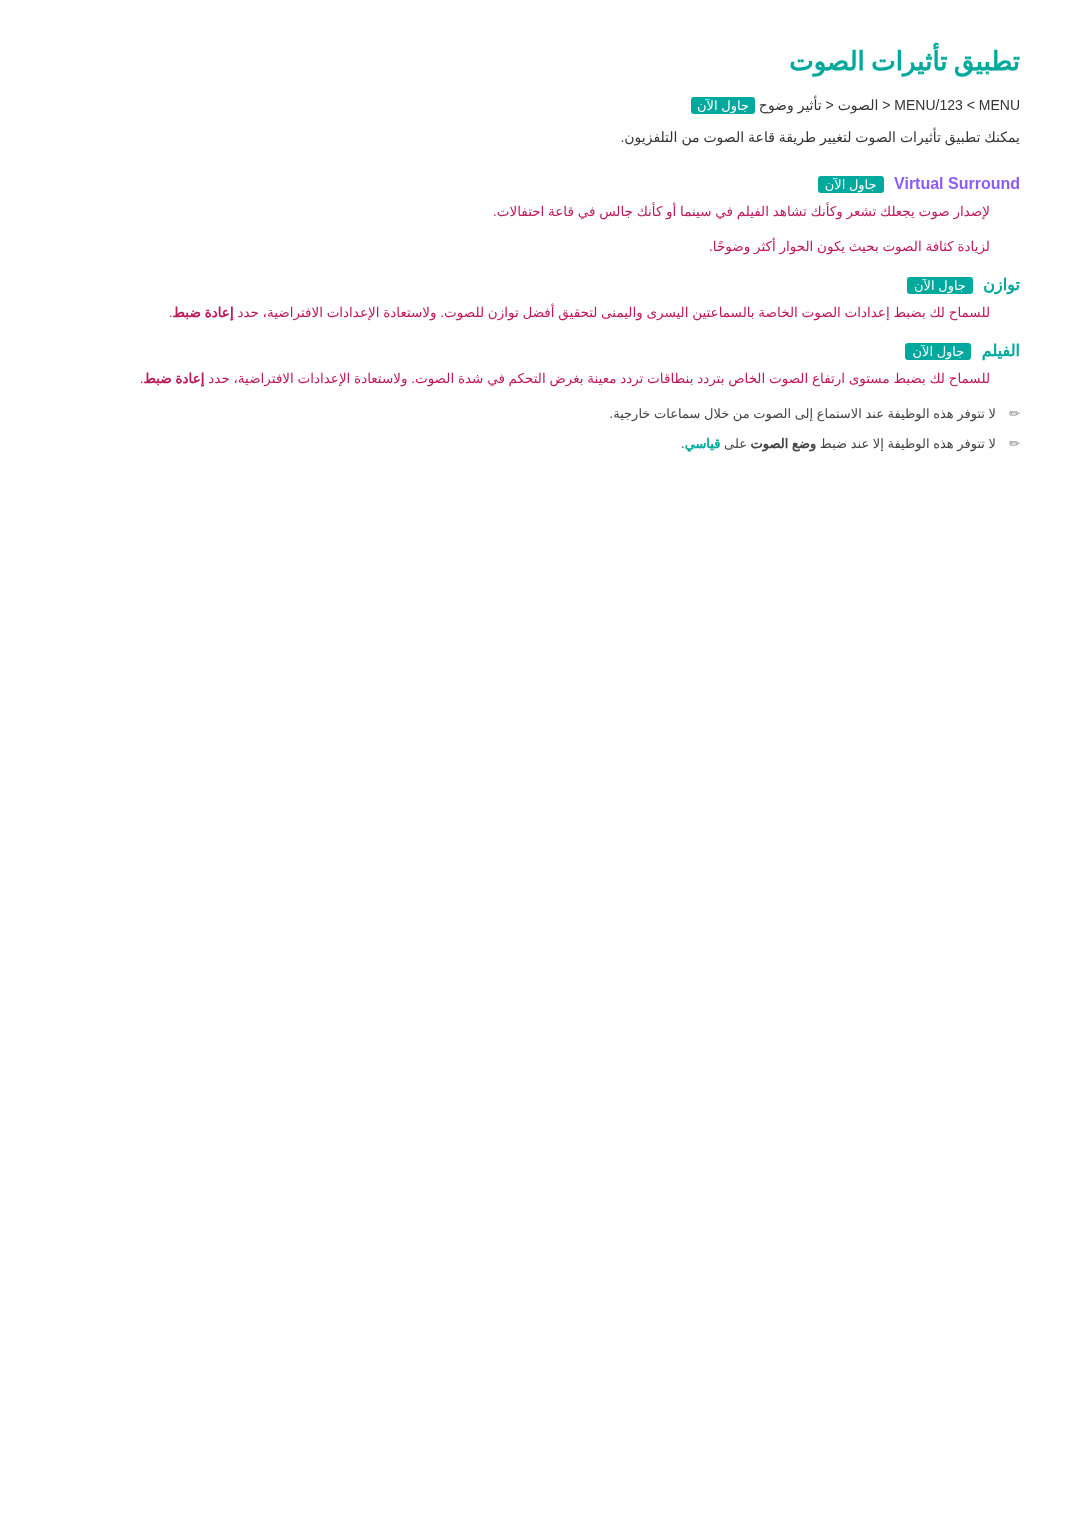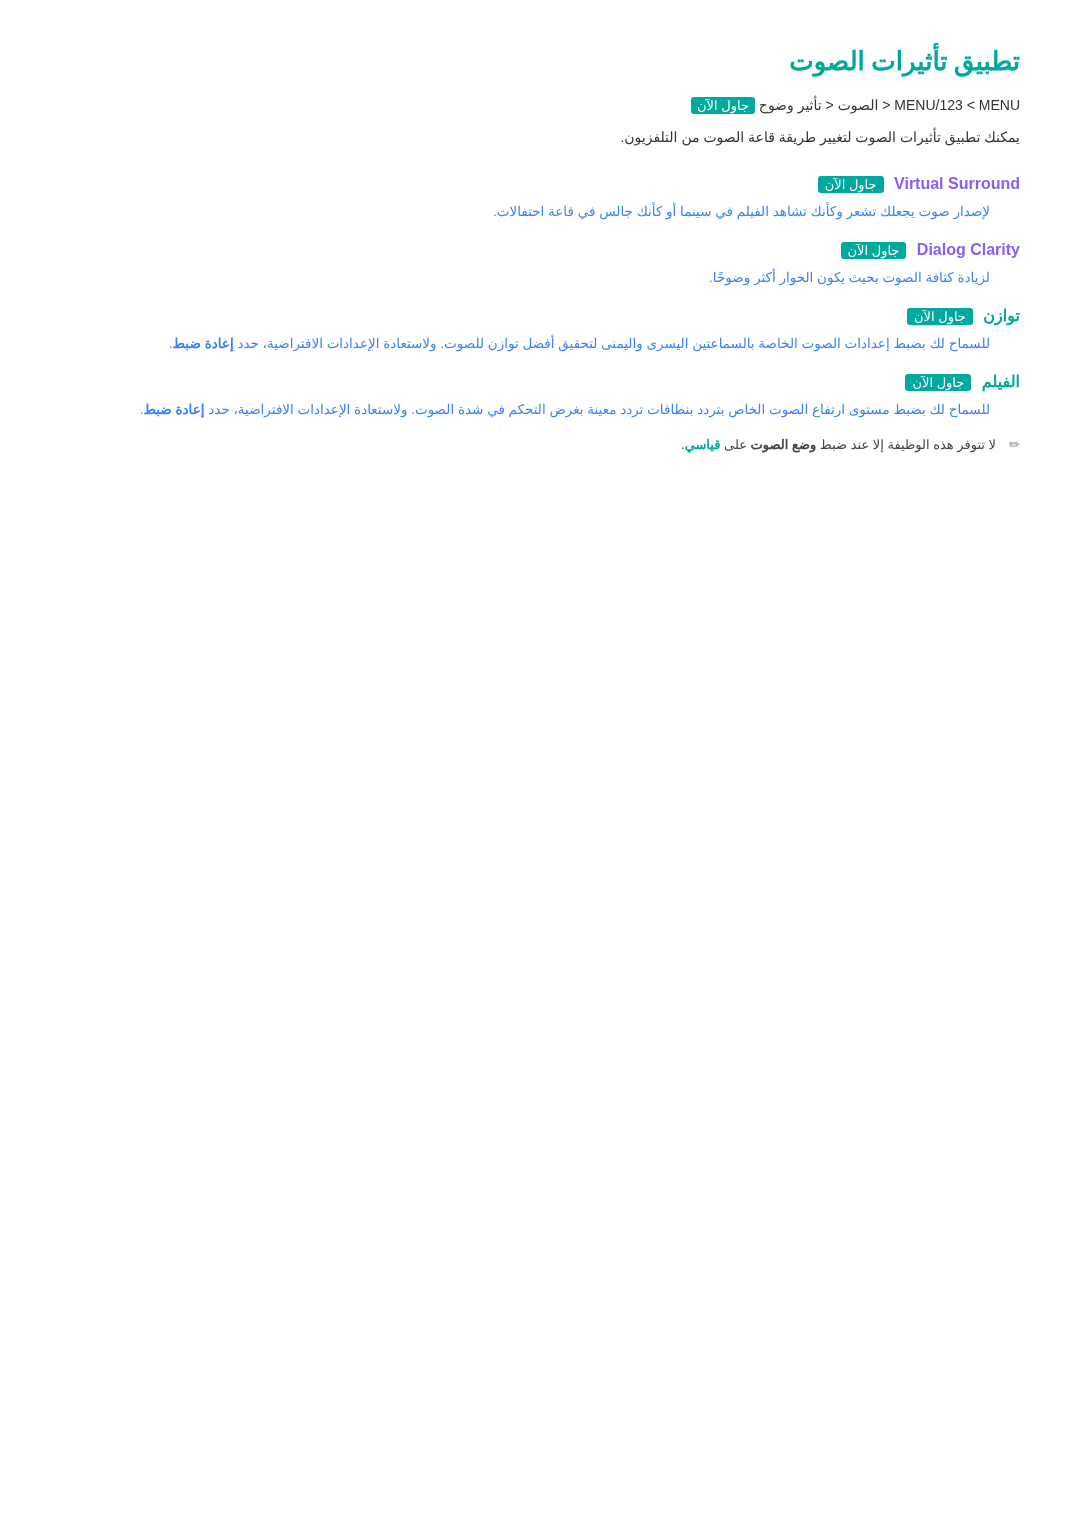--- a/index.html
+++ b/index.html
@@ -77,21 +77,21 @@
       margin-right: 6px;
     }
 
     .section-item-title .teal-text {
       color: #00a99d;
       font-weight: bold;
     }
 
     .section-desc {
       font-size: 13.5px;
-      color: #3b82f6;
+      color: #be185d;
       margin-bottom: 4px;
       margin-right: 30px;
     }
 
     .note-list {
       list-style: none;
       padding: 0;
       margin-top: 10px;
     }
 
@@ -139,24 +139,20 @@
 
   <li>
     <div class="section-item-title">
       <span class="item-label">Virtual Surround</span>
       <span class="badge">جاول الآن</span>
     </div>
     <p class="section-desc">لإصدار صوت يجعلك تشعر وكأنك تشاهد الفيلم في سينما أو كأنك جالس في قاعة احتفالات.</p>
   </li>
 
   <li>
-    <div class="section-item-title">
-      <span class="item-label">Dialog Clarity</span>
-      <span class="badge">جاول الآن</span>
-    </div>
     <p class="section-desc">لزيادة كثافة الصوت بحيث يكون الحوار أكثر وضوحًا.</p>
   </li>
 
 
   <li>
     <div class="section-item-title">
       <span class="teal-text">توازن</span>
       <span class="badge">جاول الآن</span>
     </div>
     <p class="section-desc">
@@ -171,15 +167,18 @@
     </div>
     <p class="section-desc">
       للسماح لك بضبط مستوى ارتفاع الصوت الخاص بتردد بنطاقات تردد معينة بغرض التحكم في شدة الصوت. ولاستعادة الإعدادات الافتراضية، حدد <strong>إعادة ضبط</strong>.
     </p>
   </li>
 
 </ul>
 
 <ul class="note-list">
   <li>
+    <span>لا تتوفر هذه الوظيفة عند الاستماع إلى الصوت من خلال سماعات خارجية.</span>
+  </li>
+  <li>
     <span>لا تتوفر هذه الوظيفة إلا عند ضبط </span><strong>وضع الصوت</strong><span> على </span><strong class="teal-bold">قياسي</strong><span>.</span>
   </li>
 </ul>
 
 </body></html>

